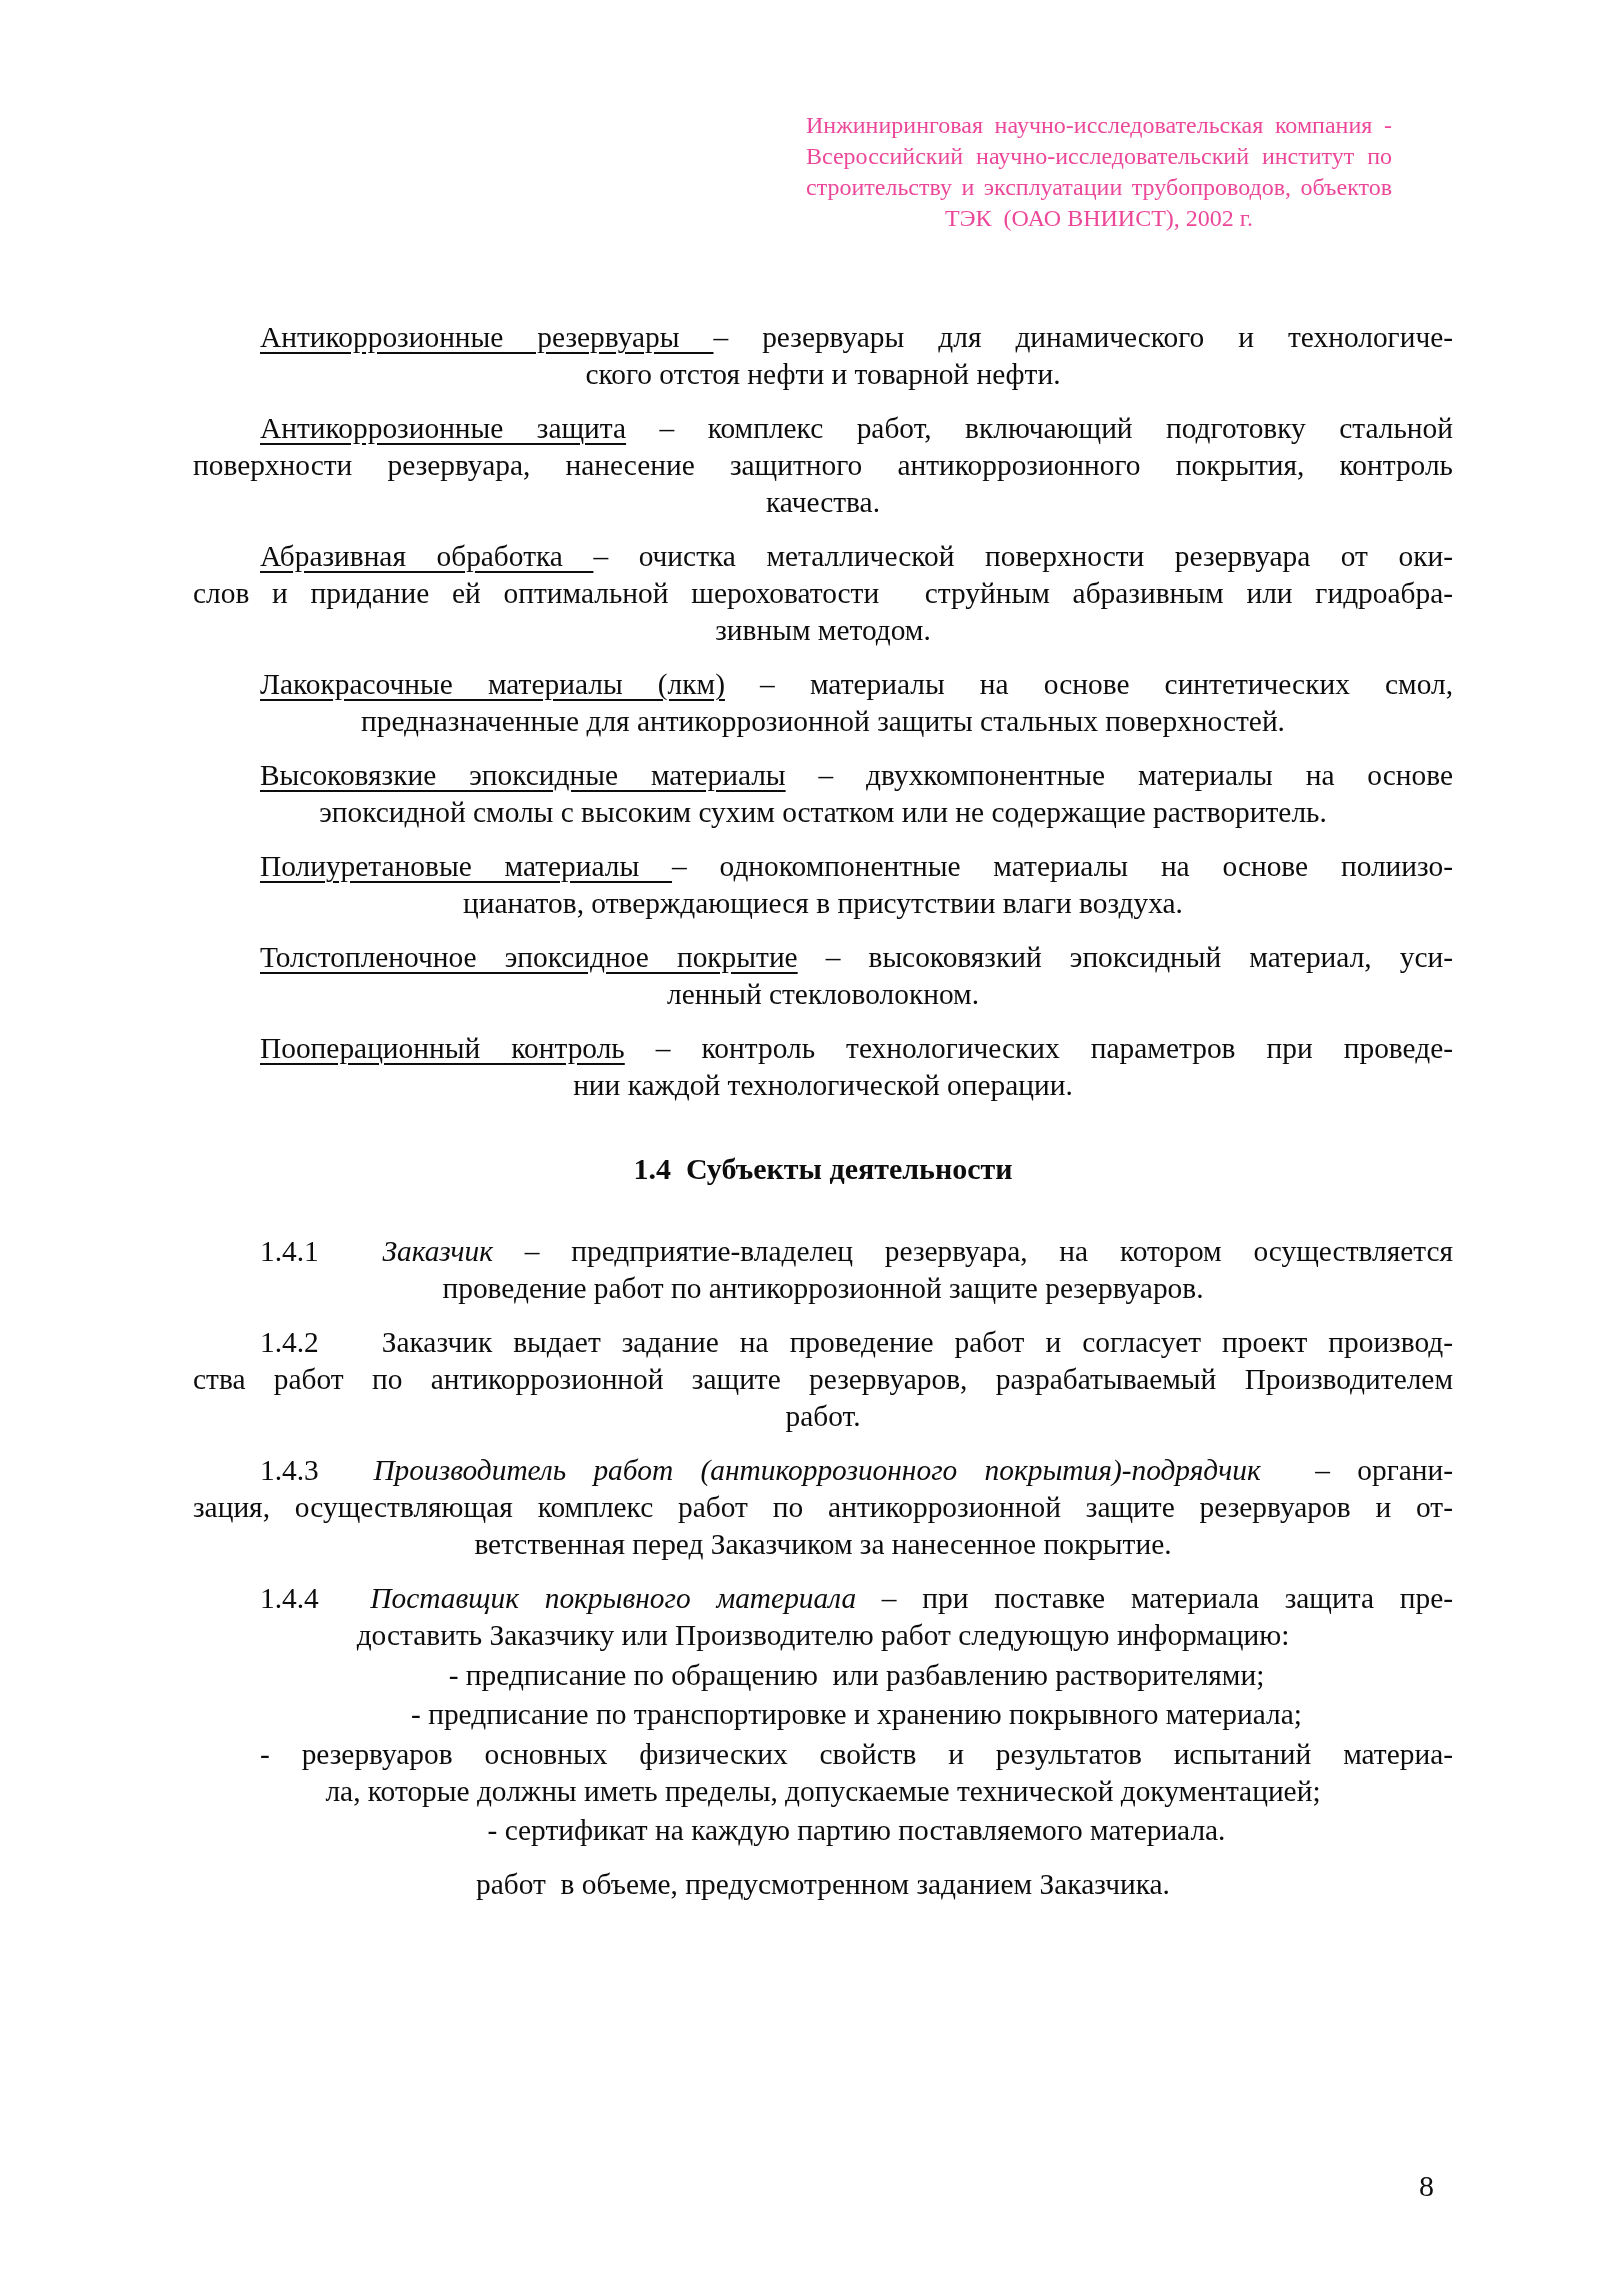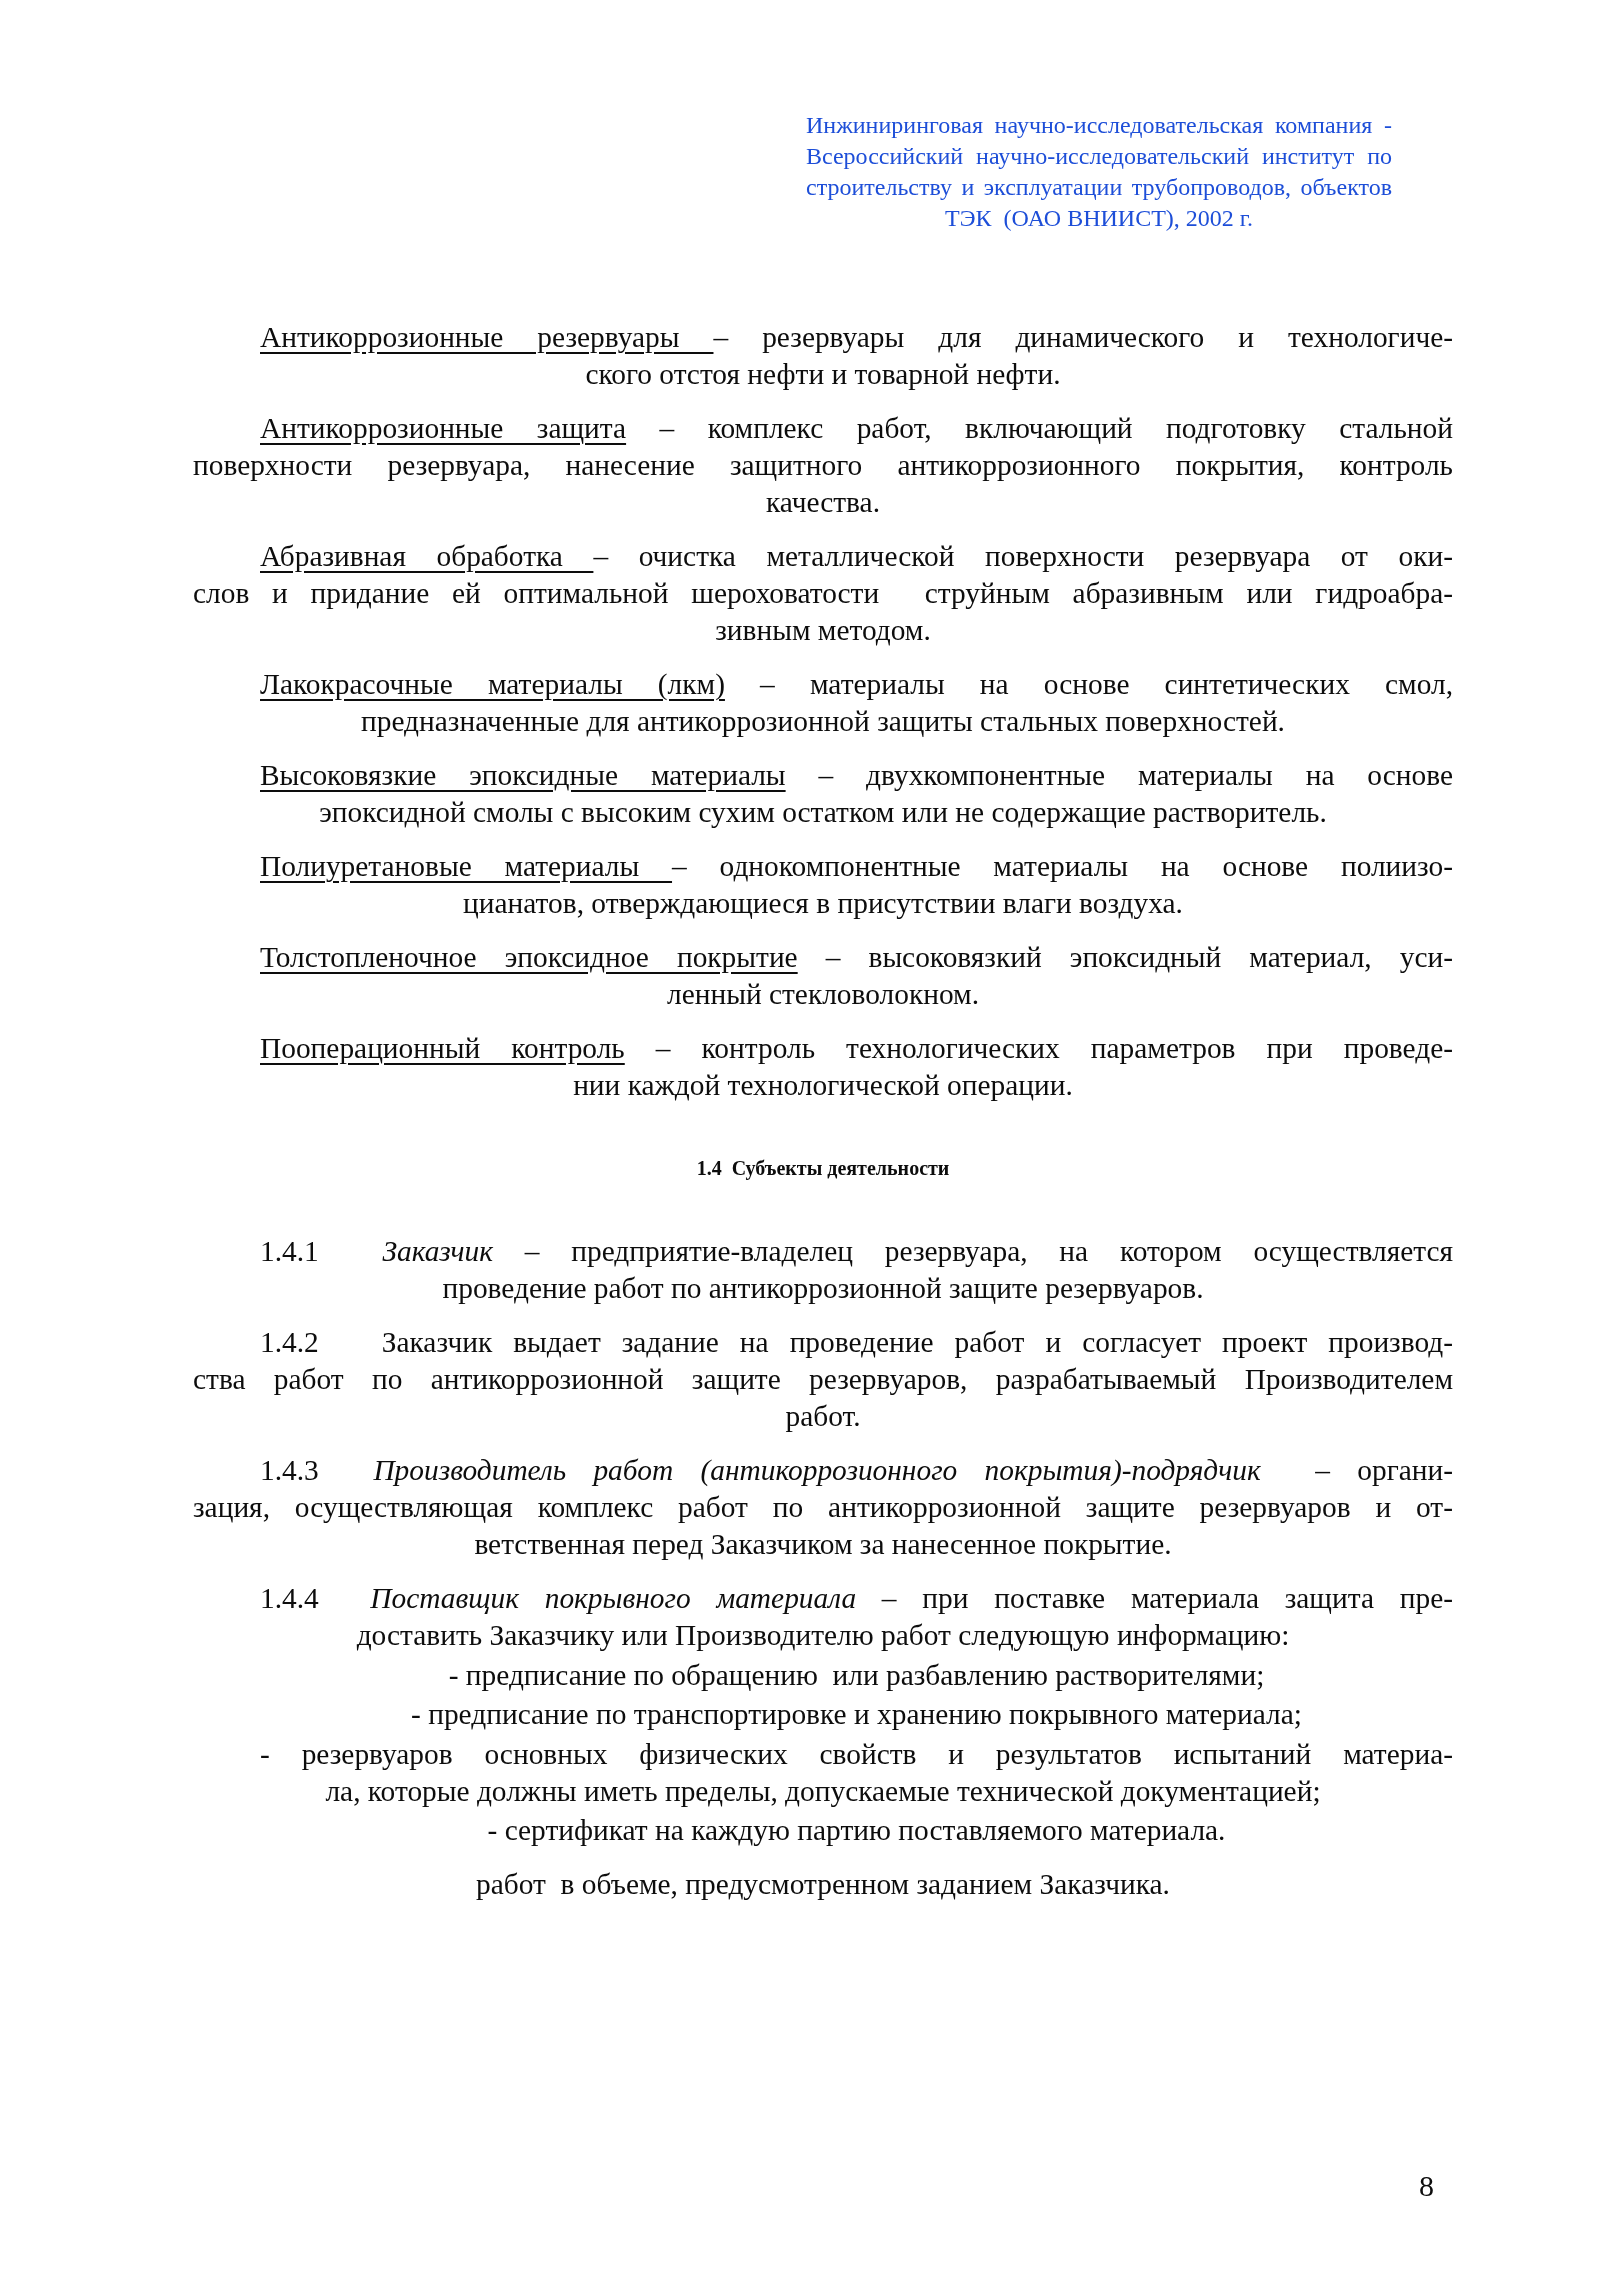--- a/index.html
+++ b/index.html
@@ -13,21 +13,21 @@
     overflow: hidden;
   }
   
   .header-block {
     position: absolute;
     left: 806px;
     top: 110px;
     width: 586px;
     font-size: 24px;
     line-height: 31px;
-    color: #1d4ed8;
+    color: #ec4899;
   }
   
   .content {
     position: absolute;
     left: 193px;
     top: 319px;
     width: 1260px;
     font-size: 29.4px;
     line-height: 37px;
   }
@@ -40,21 +40,21 @@
     text-decoration: underline;
     text-decoration-thickness: 2px;
     text-underline-offset: 4.6px;
   }
   .run.i { font-style: italic; }
   .section-heading {
     font-weight: bold;
     text-align: center;
     text-indent: 0;
     margin: 46px 0 46px 0;
-    font-size: 20px;
+    font-size: 30px;
     line-height: 37px;
   }
   .page-number {
     position: absolute;
     left: 1419px;
     top: 2167px;
     font-size: 30px;
     line-height: 37px;
   }
 </style>

